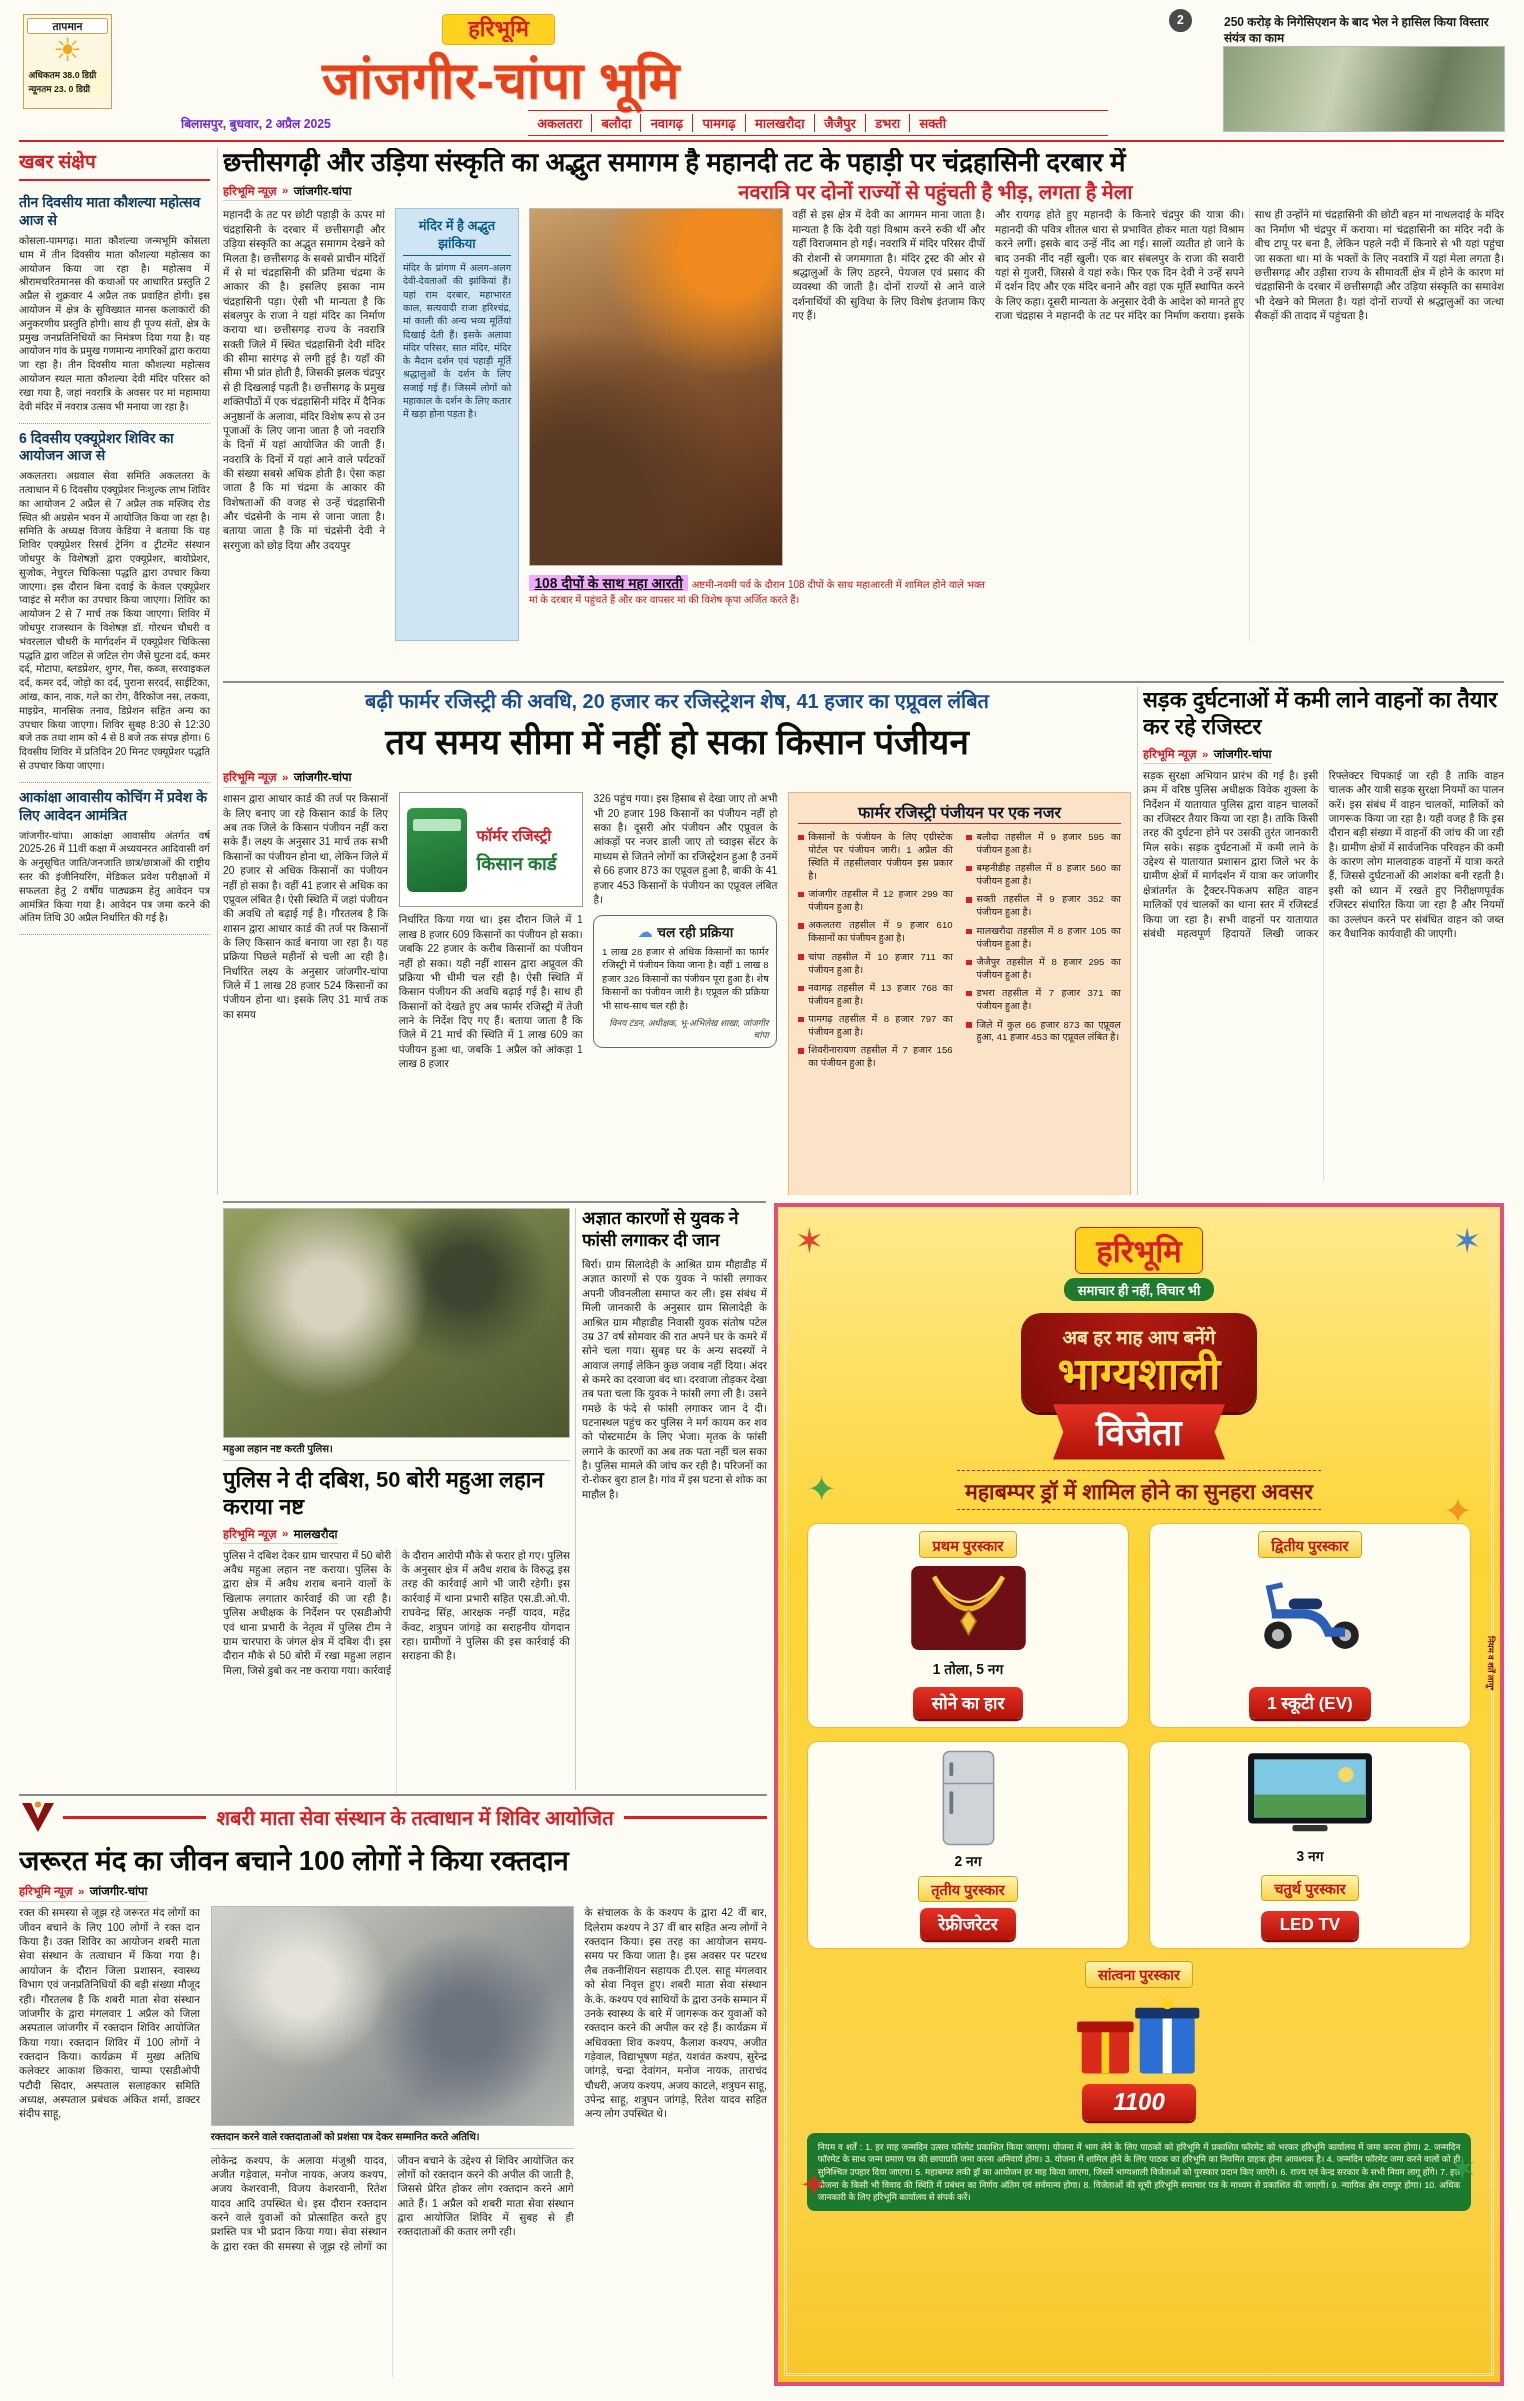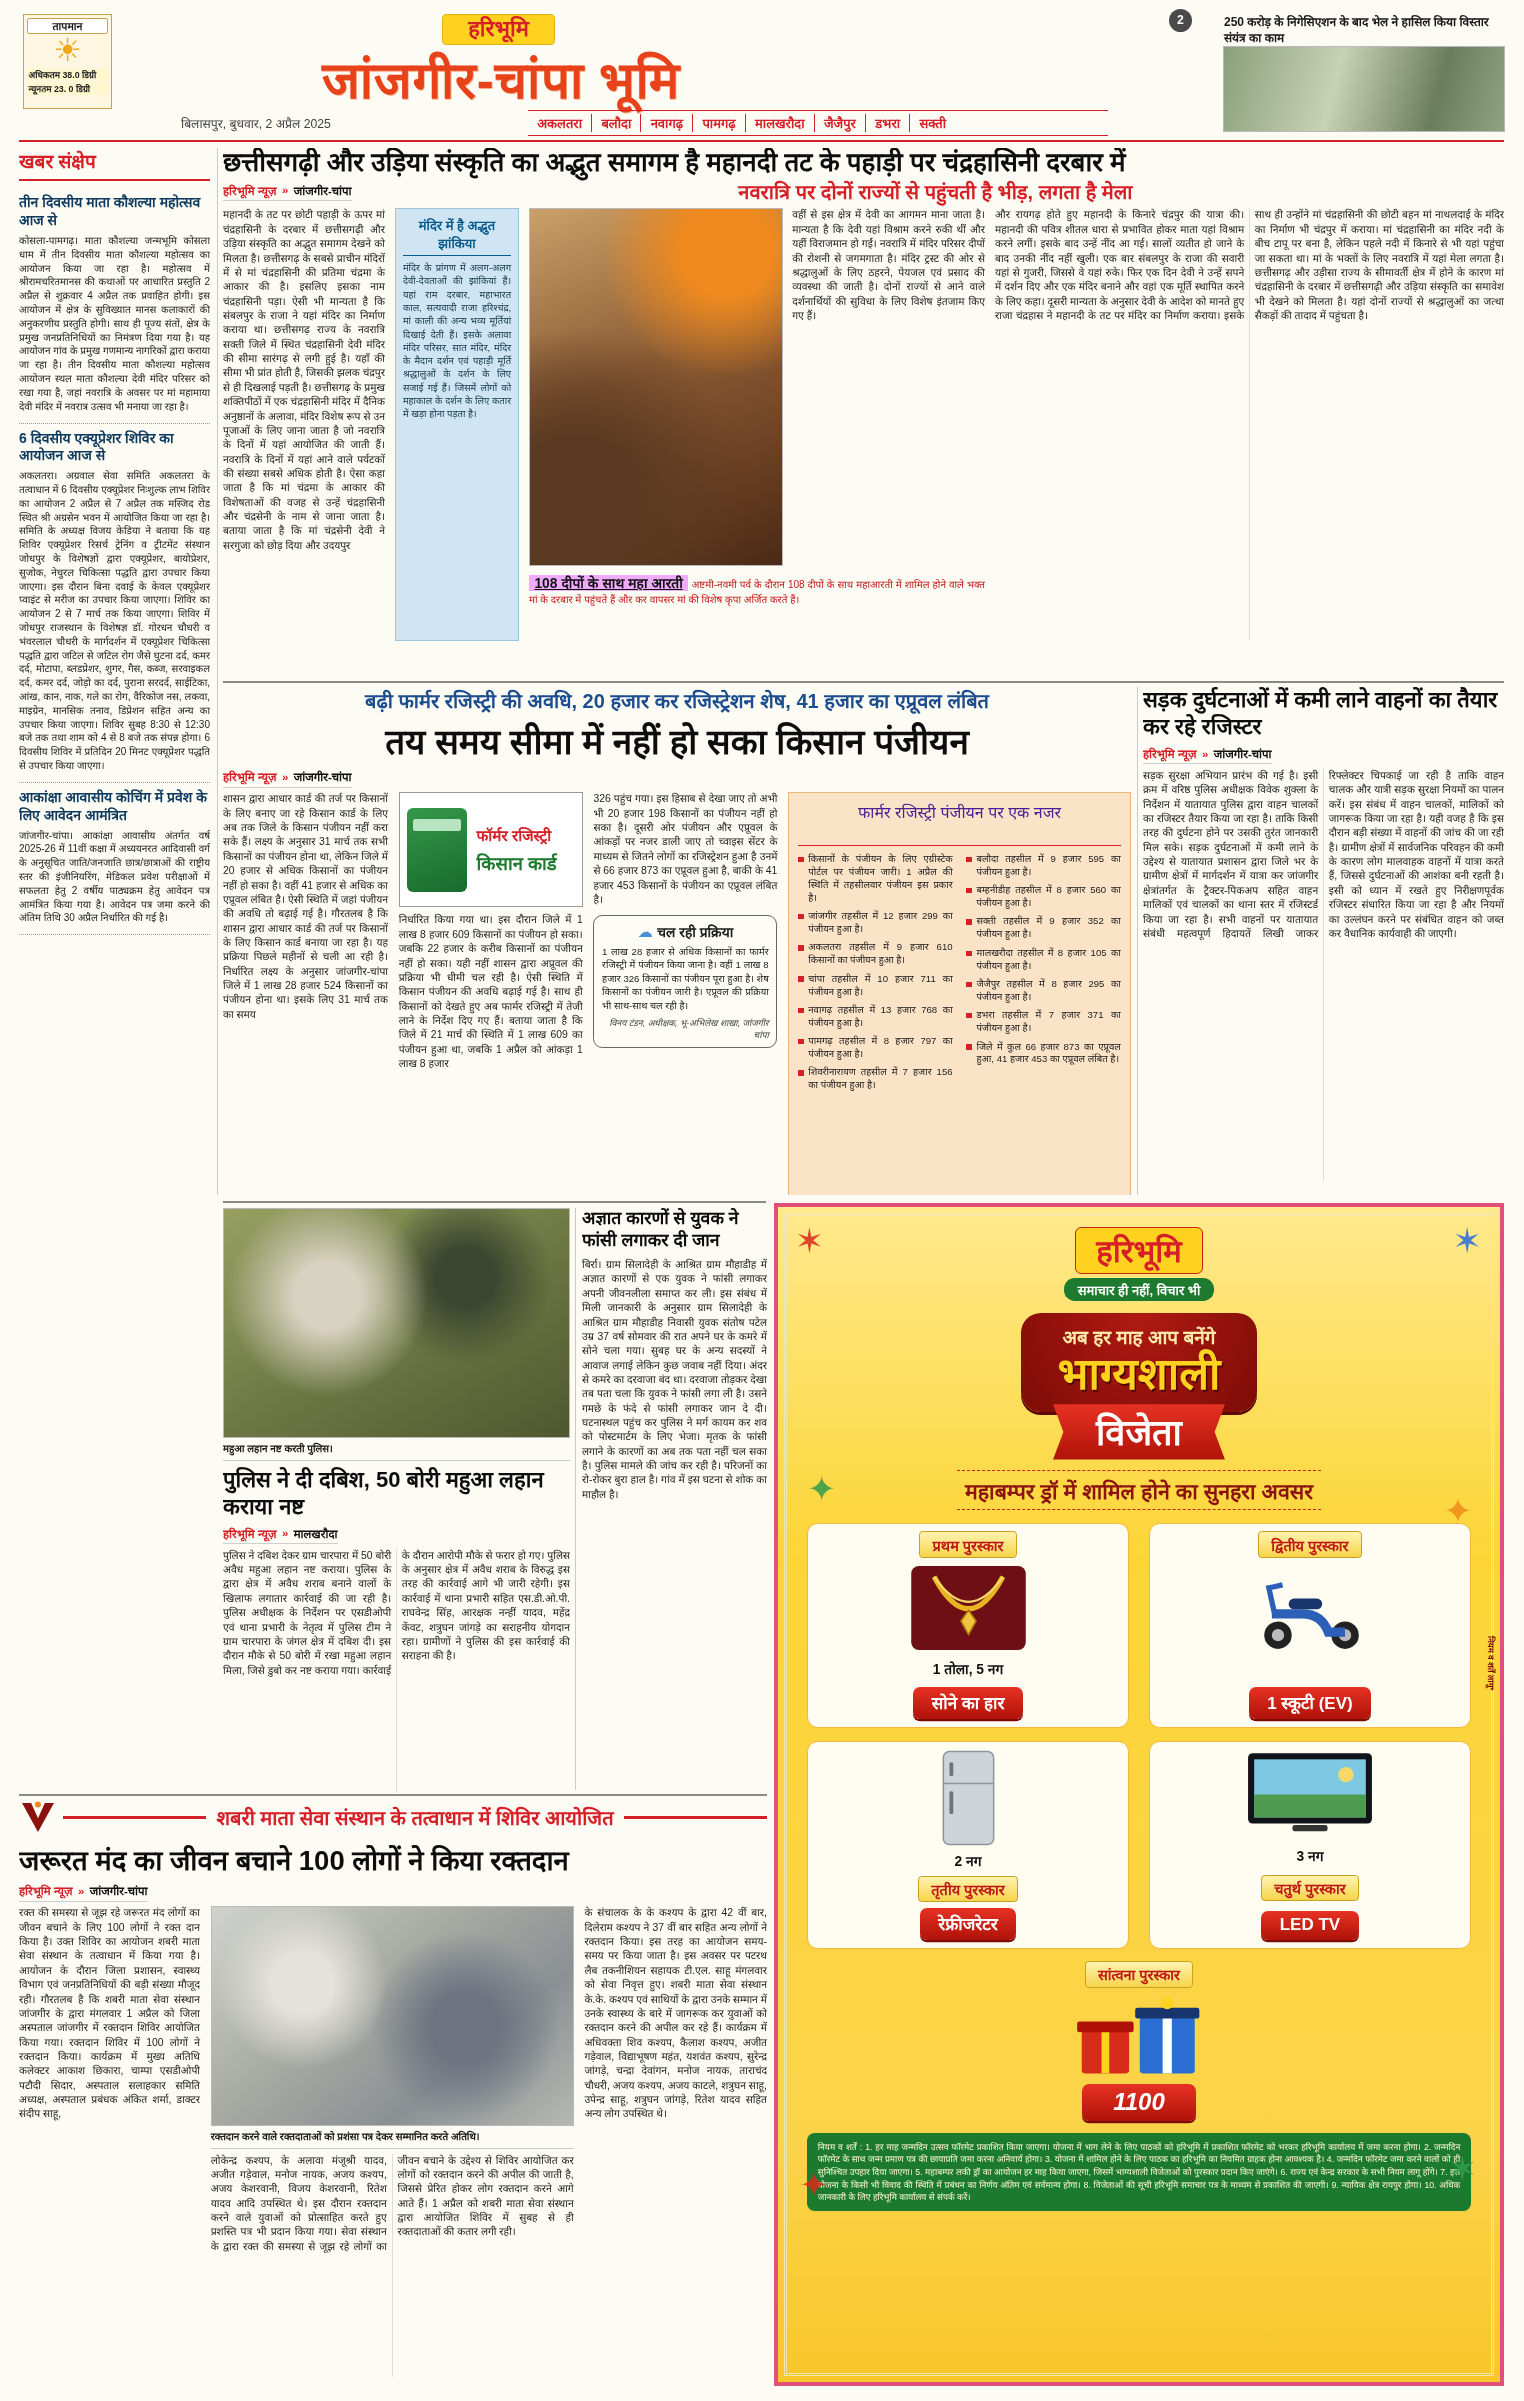--- a/index.html
+++ b/index.html
@@ -25,21 +25,21 @@
 
   
   .temp-box { border:1.1px solid #c9a24a; background:#fdf7e2; text-align:center; padding:3.1px; }
   .temp-label { font-size:10.7px; font-weight:bold; border:0.8px solid #c9a24a; background:#fff; border-radius:2.3px; }
   .sun-glyph { font-size:32px; color:#f2a71b; line-height:1.05; display:block; }
   .temp-line { font-size:8.8px; font-weight:bold; text-align:left; background:#fff8cf; margin-top:1.5px; padding:0 1.5px; }
   .logo-chip { background:#ffd21f; border:1.5px solid #e3b10d; border-radius:4.6px; color:#d61f26;
                font-weight:bold; font-size:22px; text-align:center; line-height:27.5px; }
   .masthead-title { color:#e8421a; font-weight:800; font-size:51px; text-align:center; letter-spacing:0.8px;
                     text-shadow:0.8px 0.8px 0 #f8b08e; white-space:nowrap; }
-  .dateline { font-size:12.2px; font-weight:normal; color:#404040; }
+  .dateline { font-size:12.2px; font-weight:bold; color:#6d28d9; }
   .region-bar { display:flex; border-top:1.5px solid #d61f26; border-bottom:1.5px solid #d61f26; padding:3.1px 0; }
   .region-bar span { color:#d61f26; font-weight:bold; font-size:13px; padding:0 9.2px; border-right:1.1px solid #d61f26; }
   .region-bar span:last-child { border-right:none; }
   .page-circle { width:23px; height:23px; border-radius:50%; background:#4a4a4a; color:#fff; text-align:center;
                  line-height:23px; font-weight:bold; font-size:12.2px; }
   .top-caption { font-size:12px; font-weight:bold; line-height:1.3; color:#1a1a1a; }
 
   
   .briefs-head { color:#d61f26; font-size:19px; font-weight:bold; border-bottom:2.3px solid #d61f26; padding-bottom:4.6px; margin-bottom:7.7px; }
   .brief { border-bottom:0.8px dotted #9a9a9a; padding:6.1px 0 9.2px; }
@@ -73,21 +73,21 @@
   .kcard { width:60px; height:84px; background:linear-gradient(160deg,#35984a,#176b2d); border-radius:6.1px; position:relative; flex:none; }
   .kcard::after { content:""; position:absolute; left:6.1px; right:6.1px; top:10.7px; height:12.2px; background:#b9e4c2; border-radius:2.3px; }
   .kc1 { color:#d61f26; font-weight:bold; font-size:15.3px; }
   .kc2 { color:#1e7a2e; font-weight:bold; font-size:18.4px; margin-top:4.6px; }
   .process { border:1.1px solid #666; border-radius:9.2px; padding:6.1px 7.7px; margin-top:7.7px; background:#fdfdf6; }
   .process-title { font-weight:bold; font-size:13.8px; text-align:center; }
   .cloud-glyph { color:#4a90d9; font-size:15.3px; margin-right:4.6px; }
   .process-body { font-size:9.6px; line-height:1.4; text-align:justify; margin-top:3.8px; }
   .process-sign { text-align:right; font-size:8.8px; color:#444; margin-top:4.6px; font-style:italic; }
   .stats { background:#fbe3c8; border:0.8px solid #e8b87a; padding:7.7px 9.2px; height:100%; }
-  .stats-title { color:#4c1d95; font-weight:normal; font-size:16px; text-align:center; border-bottom:1.5px solid #d61f26; padding-bottom:22px; margin-bottom:6.9px; }
+  .stats-title { color:#0f172a; font-weight:bold; font-size:16px; text-align:center; border-bottom:1.5px solid #d61f26; padding-bottom:0; margin-bottom:6.9px; }
   .stats-cols { column-count:2; column-gap:13.8px; }
   .stat-line { font-size:9.6px; line-height:1.35; margin-bottom:5.4px; break-inside:avoid; padding-left:10px; position:relative; text-align:justify; }
   .stat-line::before { content:""; position:absolute; left:0; top:3.8px; width:5.4px; height:5.4px; background:#d61f26; }
 
   .reg-head { font-size:22px; font-weight:800; line-height:1.22; color:#0d0d0d; }
   .pol-head { font-size:22px; font-weight:800; line-height:1.22; color:#0d0d0d; margin-top:6.1px; }
   .pcap { font-size:10px; font-weight:bold; padding:3.1px 0 4.6px; border-bottom:0.8px solid #c9c9c9; }
   .sui-head { font-size:17.6px; font-weight:800; line-height:1.25; color:#0d0d0d; margin-bottom:6.1px; }
 
   

